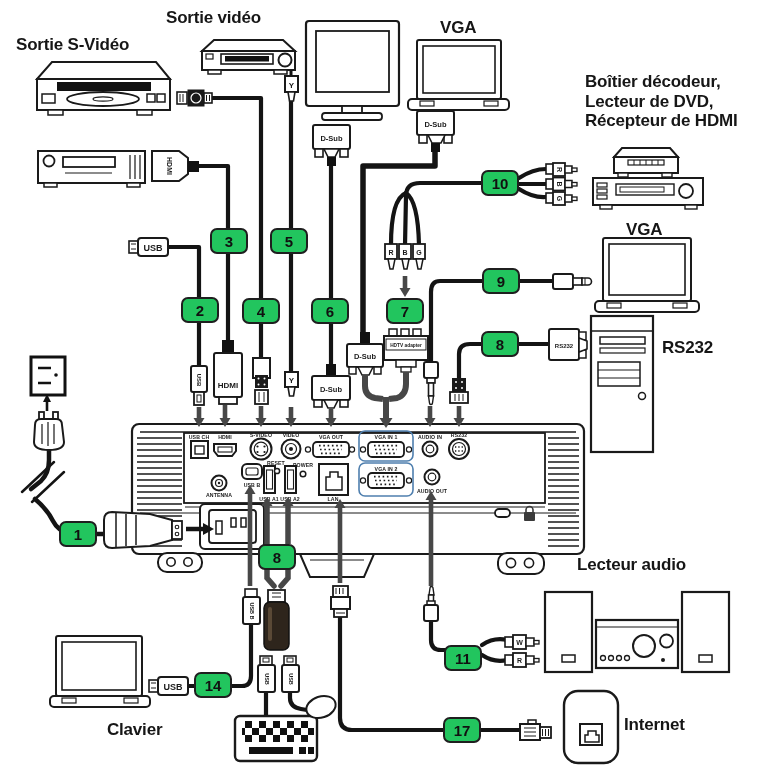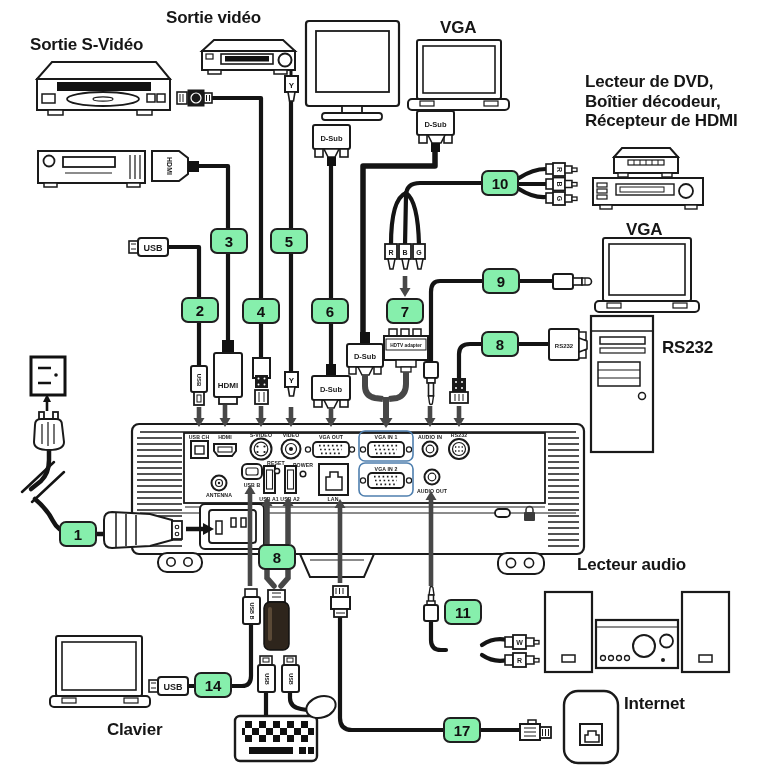--- a/index.html
+++ b/index.html
@@ -2,21 +2,21 @@
 <html><head>
 <meta charset="utf-8">
 <style>
   html,body{margin:0;padding:0;background:#fff;}
   .stage{position:relative;width:765px;height:770px;background:#fff;overflow:hidden;
          font-family:"Liberation Sans",sans-serif;}
   .stage svg{position:absolute;left:0;top:0;}
   .lbl{position:absolute;font-size:17px;font-weight:700;color:#161616;letter-spacing:-0.2px;
        white-space:nowrap;line-height:1.18;}
   .srcblock div{line-height:19.5px;}
-  .callout{position:absolute;width:38px;height:26px;background:#86efac;border:2.5px solid #1f1f1f;
+  .callout{position:absolute;width:38px;height:26px;background:#22c55e;border:2.5px solid #1f1f1f;
            border-radius:7px;display:flex;align-items:center;justify-content:center;
            font-size:15px;font-weight:600;color:#111;box-sizing:border-box;}
   text{font-family:"Liberation Sans",sans-serif;font-weight:bold;fill:#1a1a1a;}
   .portlbl{font-size:5.2px;letter-spacing:0.1px;}
 </style>
 </head>
 <body>
 
 <div class="stage">
 
@@ -588,42 +588,42 @@
         <polygon points="261.5,506 272.5,506 267,497" fill="#474747" stroke="none"></polygon>
     <path d="M288,544 V506" stroke-width="5.5"></path>
         <polygon points="282.5,506 293.5,506 288,497" fill="#474747" stroke="none"></polygon>
     <path d="M340,583 V508"></path>
         <polygon points="334.5,508 345.5,508 340,499" fill="#474747" stroke="none"></polygon>
     <path d="M431,586 V500"></path>
         <polygon points="425.5,500 436.5,500 431,491" fill="#474747" stroke="none"></polygon>
   </g>
 </svg>
 
-<div class="lbl" style="left:30px;top:35px">Sortie S-Vidéo</div>
+<div class="lbl" style="left:16px;top:35px">Sortie S-Vidéo</div>
 <div class="lbl" style="left:166px;top:8px">Sortie vidéo</div>
 <div class="lbl" style="left:440px;top:18px">VGA</div>
 <div class="lbl srcblock" style="left:585px;top:72px">
+  <div>Boîtier décodeur,</div>
   <div>Lecteur de DVD,</div>
-  <div>Boîtier décodeur,</div>
   <div>Récepteur de HDMI</div>
 </div>
 <div class="lbl" style="left:626px;top:220px">VGA</div>
 <div class="lbl" style="left:662px;top:338px">RS232</div>
 <div class="lbl" style="left:577px;top:555px">Lecteur audio</div>
 <div class="lbl" style="left:107px;top:720px">Clavier</div>
-<div class="lbl" style="left:624px;top:694px">Internet</div>
+<div class="lbl" style="left:624px;top:715px">Internet</div>
 
 <div class="callout" style="left:59px;top:521px">1</div>
 <div class="callout" style="left:181px;top:297px">2</div>
 <div class="callout" style="left:210px;top:228px">3</div>
 <div class="callout" style="left:242px;top:298px">4</div>
 <div class="callout" style="left:270px;top:228px">5</div>
 <div class="callout" style="left:311px;top:298px">6</div>
 <div class="callout" style="left:386px;top:298px">7</div>
 <div class="callout" style="left:481px;top:331px">8</div>
 <div class="callout" style="left:482px;top:268px">9</div>
 <div class="callout" style="left:481px;top:170px">10</div>
-<div class="callout" style="left:444px;top:599px">11</div>
+<div class="callout" style="left:444px;top:645px">11</div>
 <div class="callout" style="left:443px;top:717px">17</div>
 <div class="callout" style="left:258px;top:544px">8</div>
 <div class="callout" style="left:194px;top:672px">14</div>
 
 </div>
 
 </body></html>

